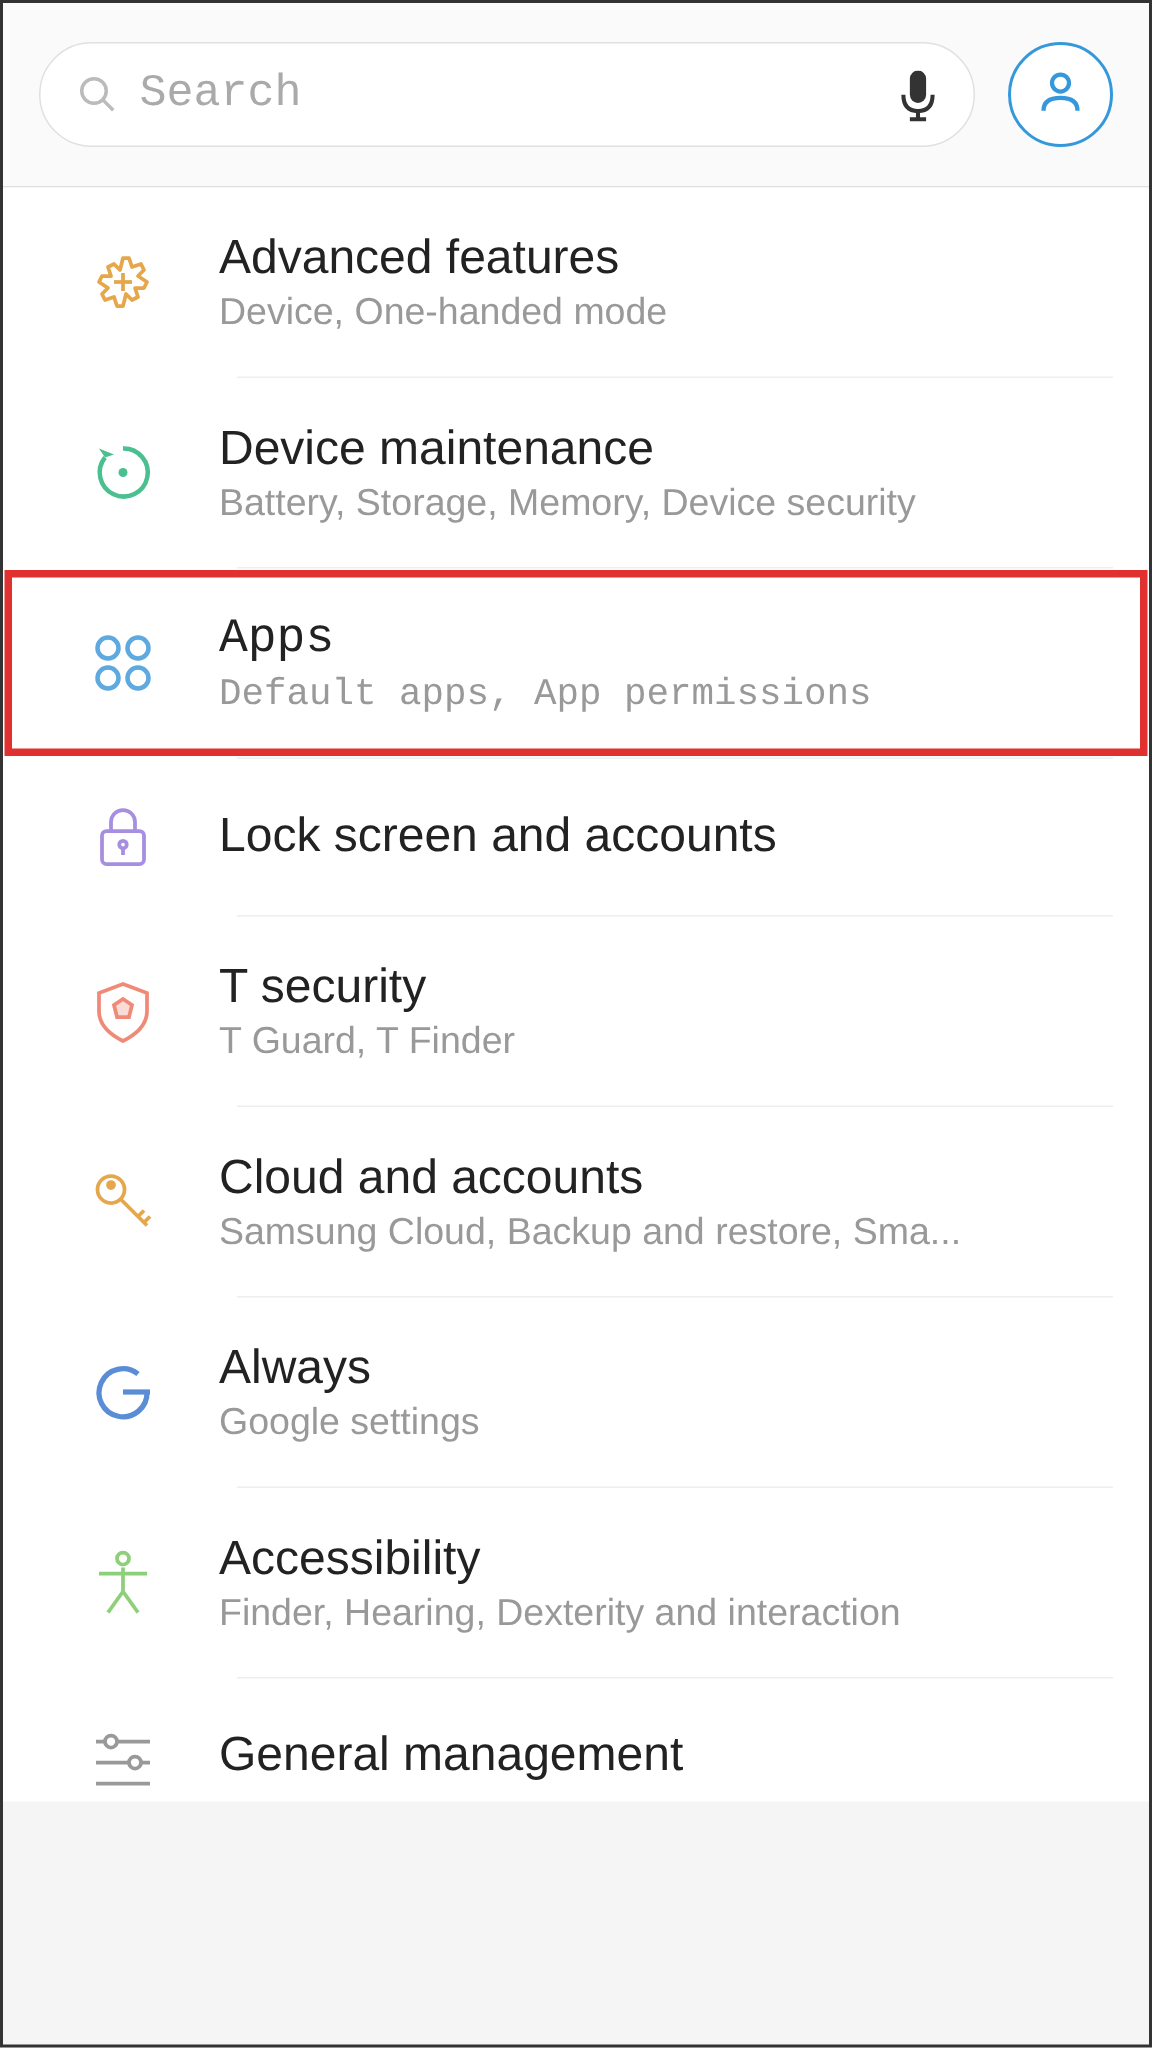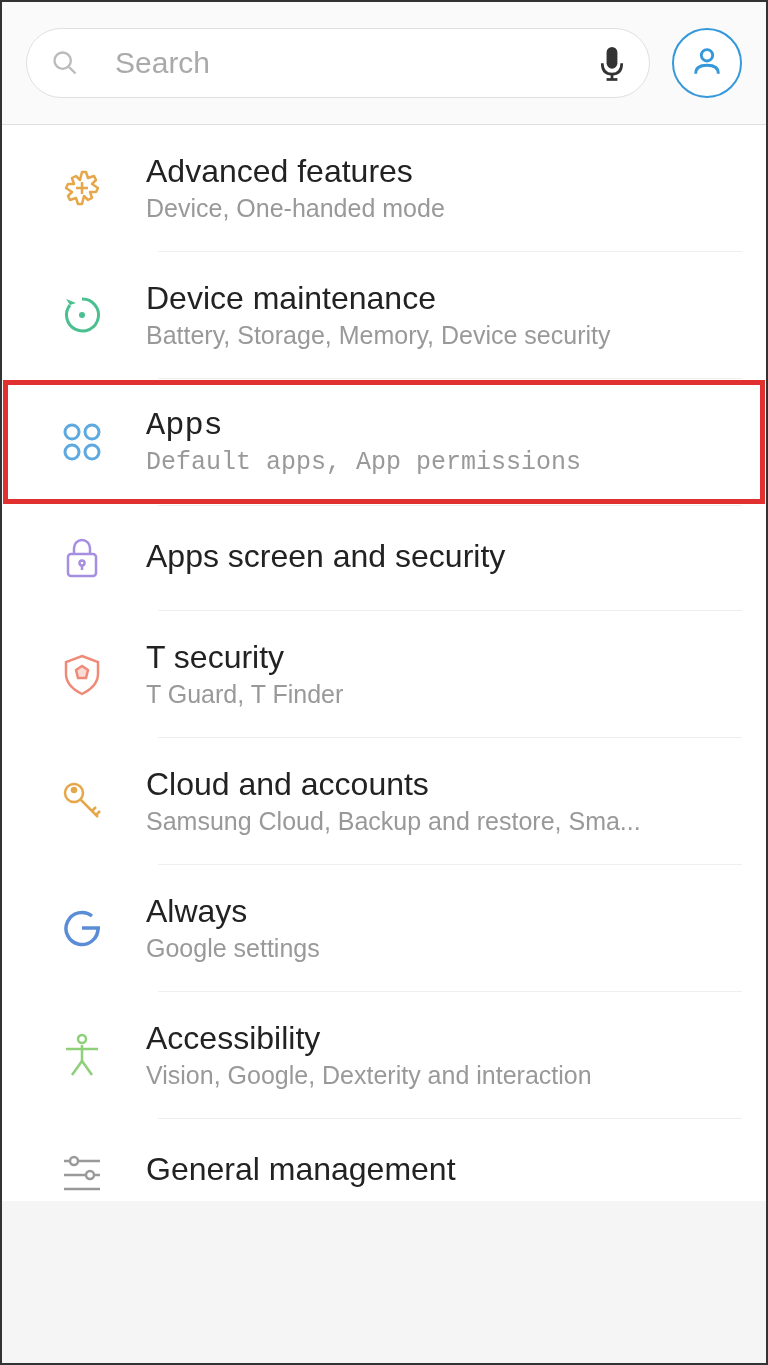--- a/index.html
+++ b/index.html
@@ -32,24 +32,23 @@
 }
 .search-icon {
   width: 28px;
   height: 28px;
 }
 .search-input {
   flex: 1;
   border: none;
   outline: none;
   font-size: 30px;
-  font-family: Liberation Sans, sans-serif;
+  font-family: Liberation Mono, monospace;
   color: #999;
   background: transparent;
-  margin-left: 22px;
 }
 .search-input::placeholder { color: #aaa; }
 .mic-icon {
   width: 26px;
   height: 32px;
 }
 .profile-button {
   width: 70px;
   height: 70px;
   border: 2px solid #3498db;
@@ -190,21 +189,21 @@
   <div class="item">
     <span class="item-icon">
       <svg viewBox="0 0 48 48" fill="none" stroke="#a68ee0" stroke-width="2.5">
         <rect x="10" y="20" width="28" height="22" rx="3"></rect>
         <path d="M16 20 L16 14 A8 8 0 0 1 32 14 L32 20"></path>
         <circle cx="24" cy="29" r="2.5"></circle>
         <line x1="24" y1="31" x2="24" y2="36"></line>
       </svg>
     </span>
     <div class="item-text">
-      <div class="item-title">Apps screen and security</div>
+      <div class="item-title">Lock screen and accounts</div>
     </div>
   </div>
   <div class="divider"></div>
 
   <div class="item">
     <span class="item-icon">
       <svg viewBox="0 0 48 48" fill="none" stroke="#f08a78" stroke-width="2.5">
         <path d="M24 6 L40 12 L40 24 Q40 36 24 44 Q8 36 8 24 L8 12 Z"></path>
         <path d="M18 20 L24 16 L30 20 L28 28 L20 28 Z" fill="#f08a78" fill-opacity="0.3"></path>
       </svg>
@@ -252,21 +251,21 @@
       <svg viewBox="0 0 48 48" fill="none" stroke="#8ecf7a" stroke-width="2.5">
         <circle cx="24" cy="8" r="4"></circle>
         <line x1="8" y1="18" x2="40" y2="18"></line>
         <line x1="24" y1="14" x2="24" y2="30"></line>
         <line x1="24" y1="30" x2="14" y2="44"></line>
         <line x1="24" y1="30" x2="34" y2="44"></line>
       </svg>
     </span>
     <div class="item-text">
       <div class="item-title">Accessibility</div>
-      <div class="item-subtitle">Vision, Google, Dexterity and interaction</div>
+      <div class="item-subtitle">Finder, Hearing, Dexterity and interaction</div>
     </div>
   </div>
   <div class="divider"></div>
 
   <div class="item last">
     <span class="item-icon">
       <svg viewBox="0 0 48 48" fill="none" stroke="#999" stroke-width="2.5">
         <line x1="6" y1="14" x2="42" y2="14"></line>
         <circle cx="16" cy="14" r="4" fill="#fff"></circle>
         <line x1="6" y1="28" x2="42" y2="28"></line>

